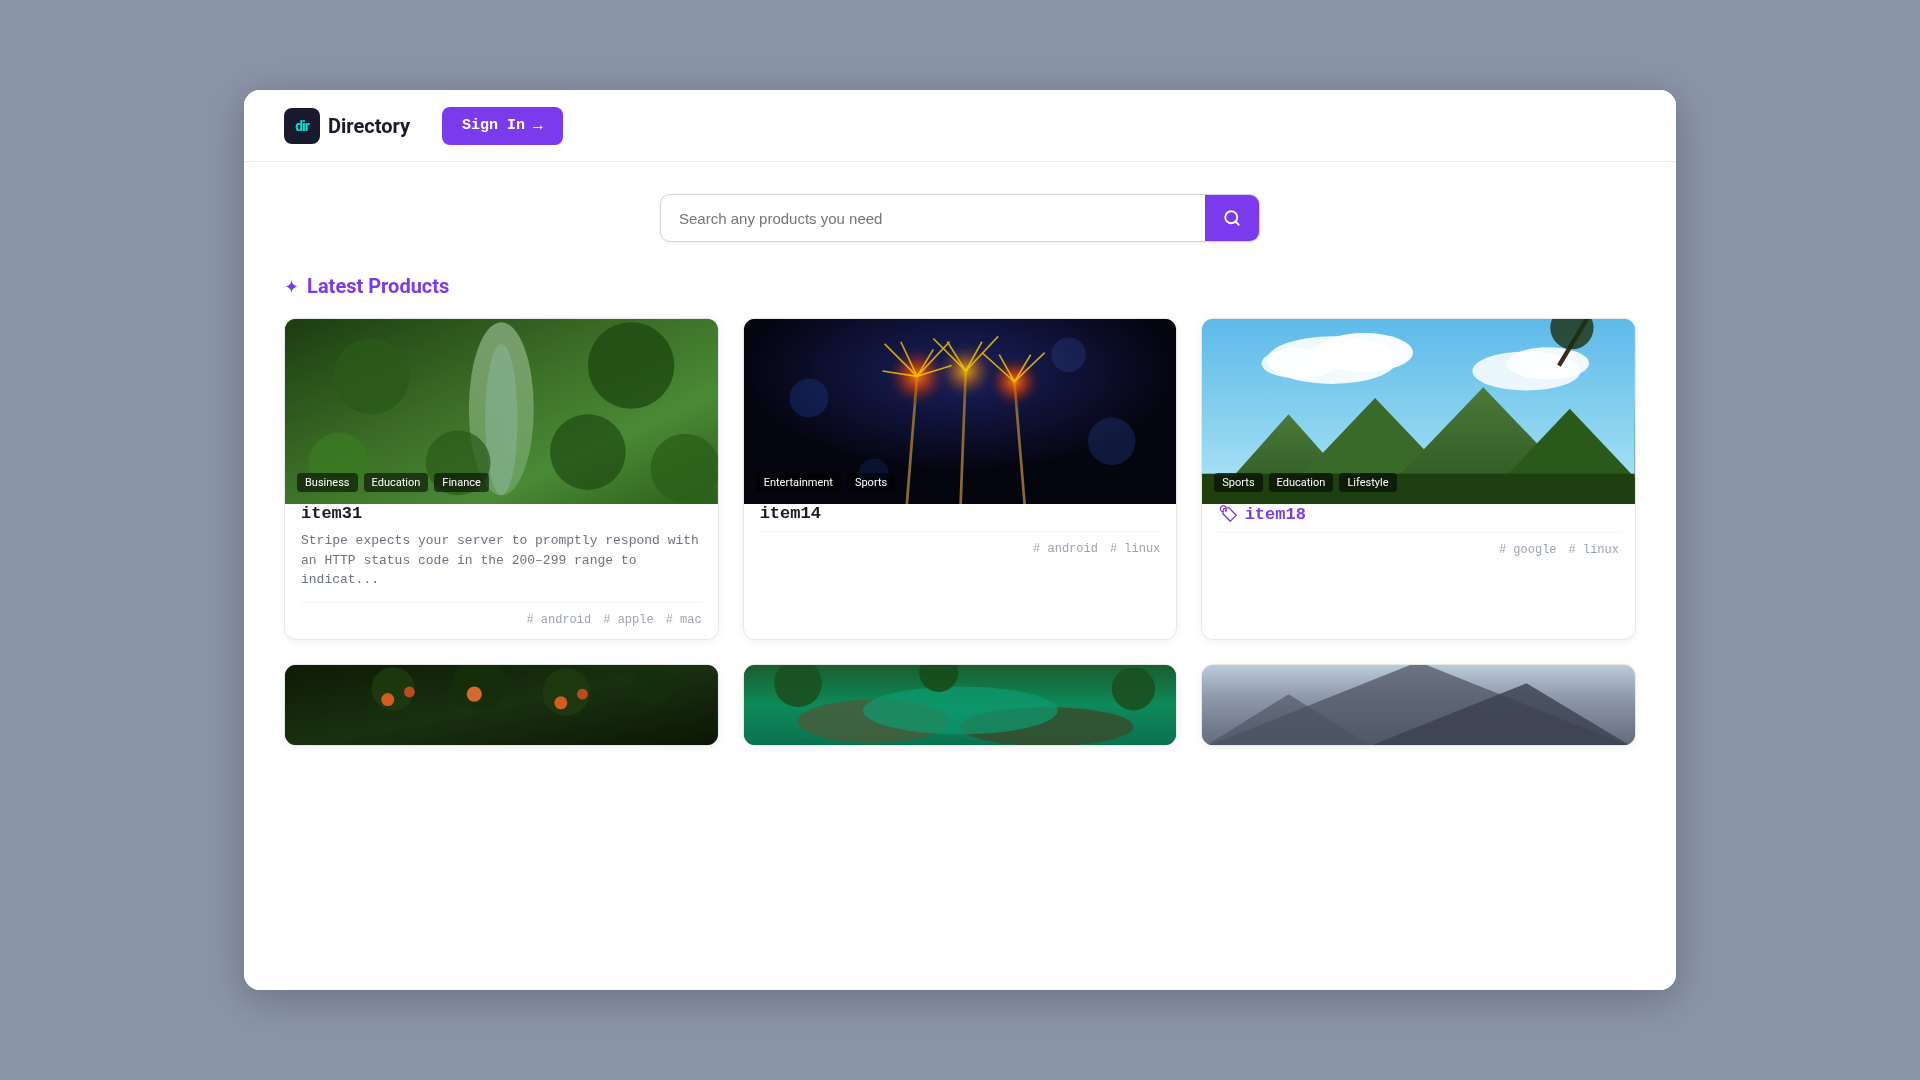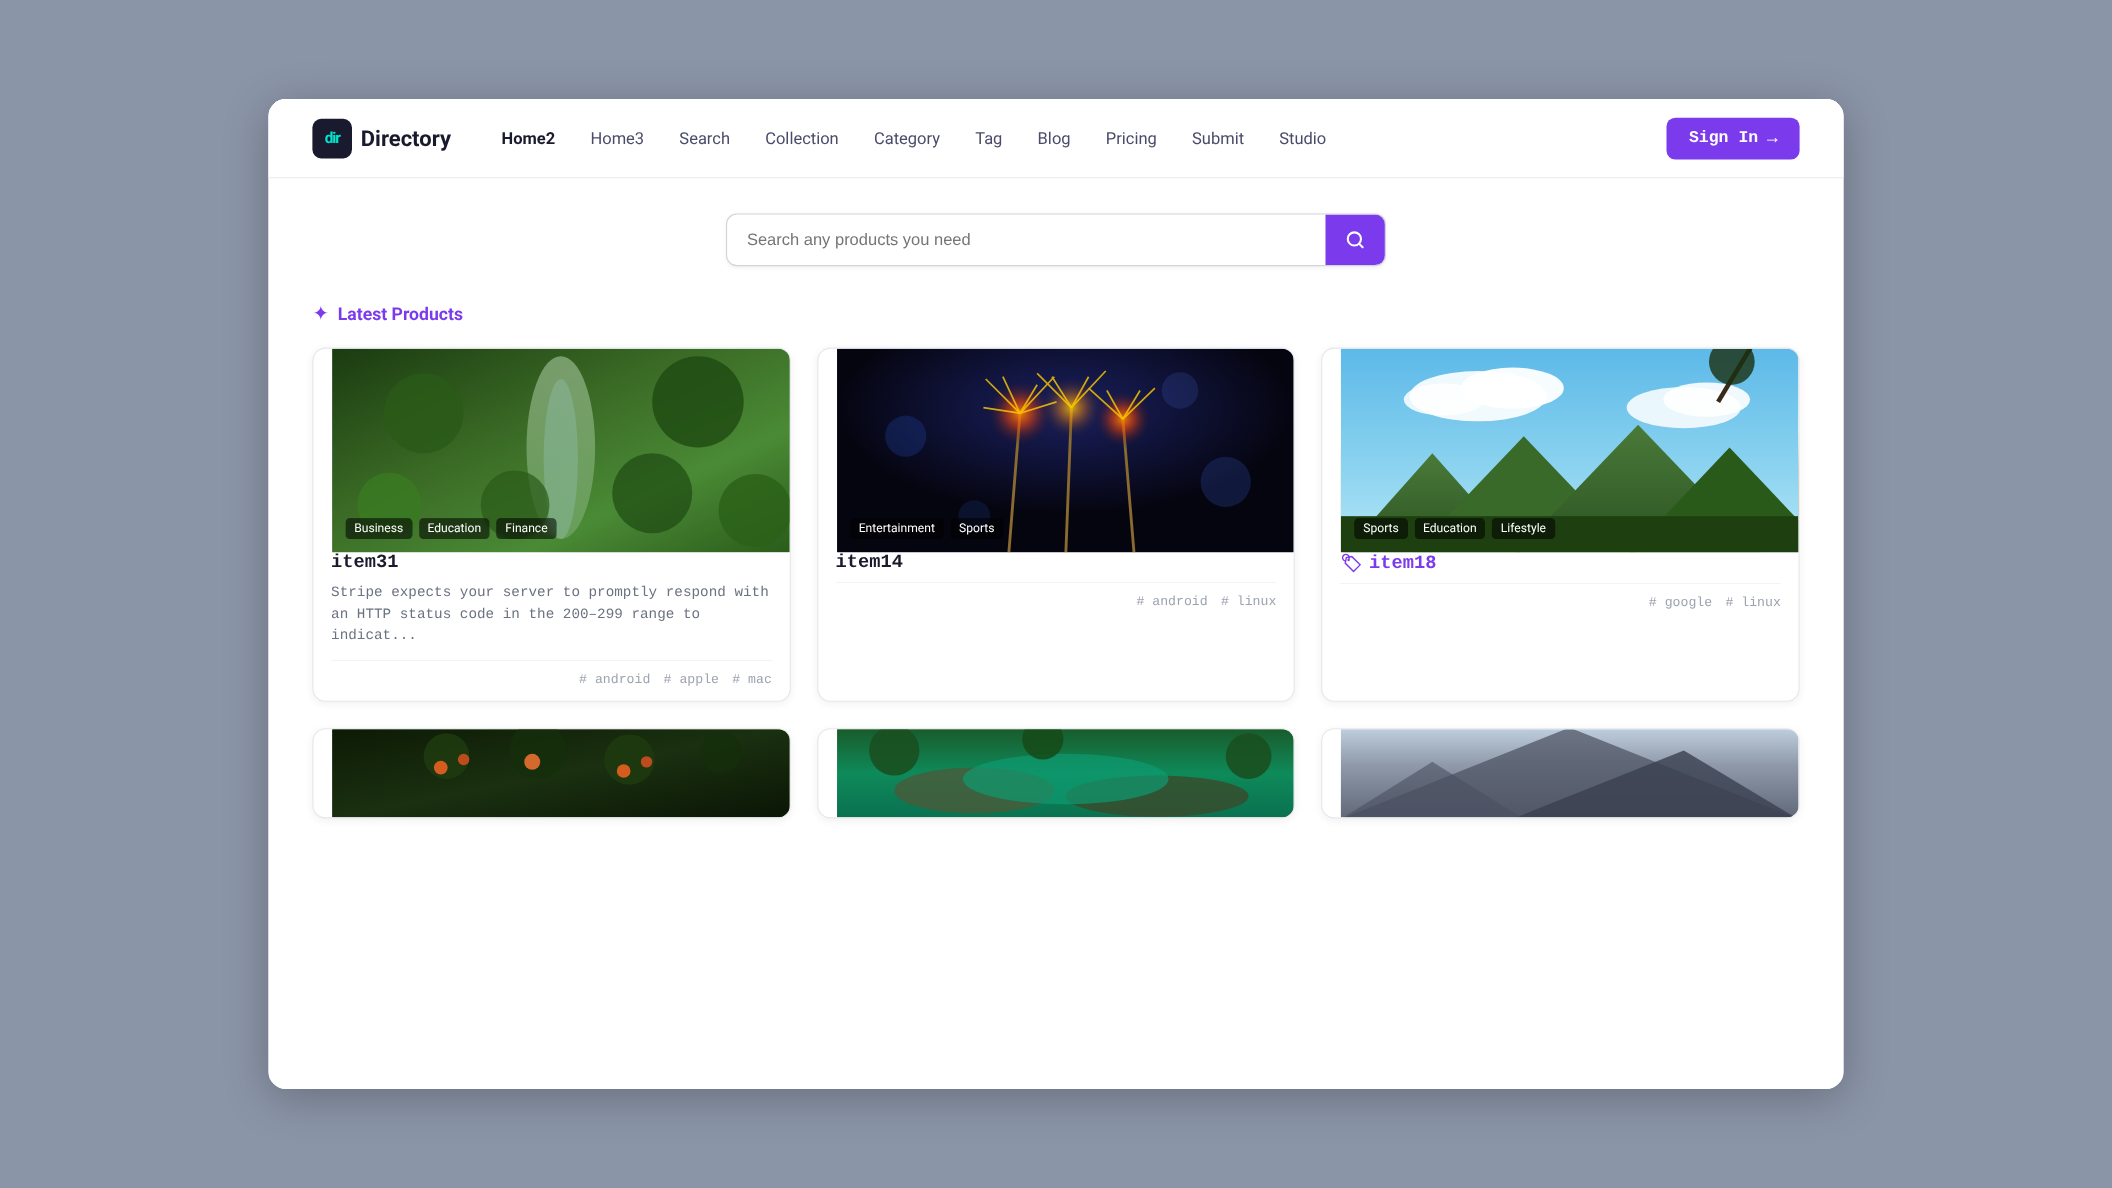--- a/index.html
+++ b/index.html
@@ -141,21 +141,21 @@
       display: flex;
       align-items: center;
       gap: 8px;
       padding: 8px 40px 20px;
     }
     .section-icon {
       color: #7c3aed;
       font-size: 18px;
     }
     .section-title {
-      font-size: 16px;
+      font-size: 20px;
       font-weight: 700;
       color: #7c3aed;
     }
     
     .product-grid {
       display: grid;
       grid-template-columns: repeat(3, 1fr);
       gap: 24px;
       padding: 0 40px 32px;
     }
@@ -165,21 +165,20 @@
       overflow: hidden;
       border: 1px solid #e5e7eb;
       box-shadow: 0 2px 8px rgba(0,0,0,0.06);
       cursor: pointer;
       transition: box-shadow 0.15s;
     }
     .card-image {
       position: relative;
       height: 185px;
       overflow: hidden;
-      margin-left: 17px;
     }
     
     .img-forest {
       background: linear-gradient(135deg, #2d5a27 0%, #4a7c3f 30%, #6b9e60 50%, #3d7a35 70%, #5a9e50 100%);
     }
     
     .img-sparklers {
       background: linear-gradient(135deg, #0a0a2e 0%, #1a1a4e 30%, #2a2a6e 50%, #1a1a3e 70%, #0d0d20 100%);
     }
     
@@ -255,32 +254,20 @@
 <div class="window">
   <div class="main-content">
 
     <header class="header">
       <a class="logo-area">
         <div class="logo-icon">
           <span>dir</span>
         </div>
         <span class="logo-text">Directory</span>
       </a>
-      <nav class="nav">
-        <a class="nav-item active">Home2</a>
-        <a class="nav-item">Home3</a>
-        <a class="nav-item">Search</a>
-        <a class="nav-item">Collection</a>
-        <a class="nav-item">Category</a>
-        <a class="nav-item">Tag</a>
-        <a class="nav-item">Blog</a>
-        <a class="nav-item">Pricing</a>
-        <a class="nav-item">Submit</a>
-        <a class="nav-item">Studio</a>
-      </nav>
       <div class="header-right">
         <button class="sign-in-btn">
           <span>Sign In</span>
           <span class="sign-in-arrow">→</span>
         </button>
       </div>
     </header>
 
     <div class="search-section">
       <div class="search-bar">

